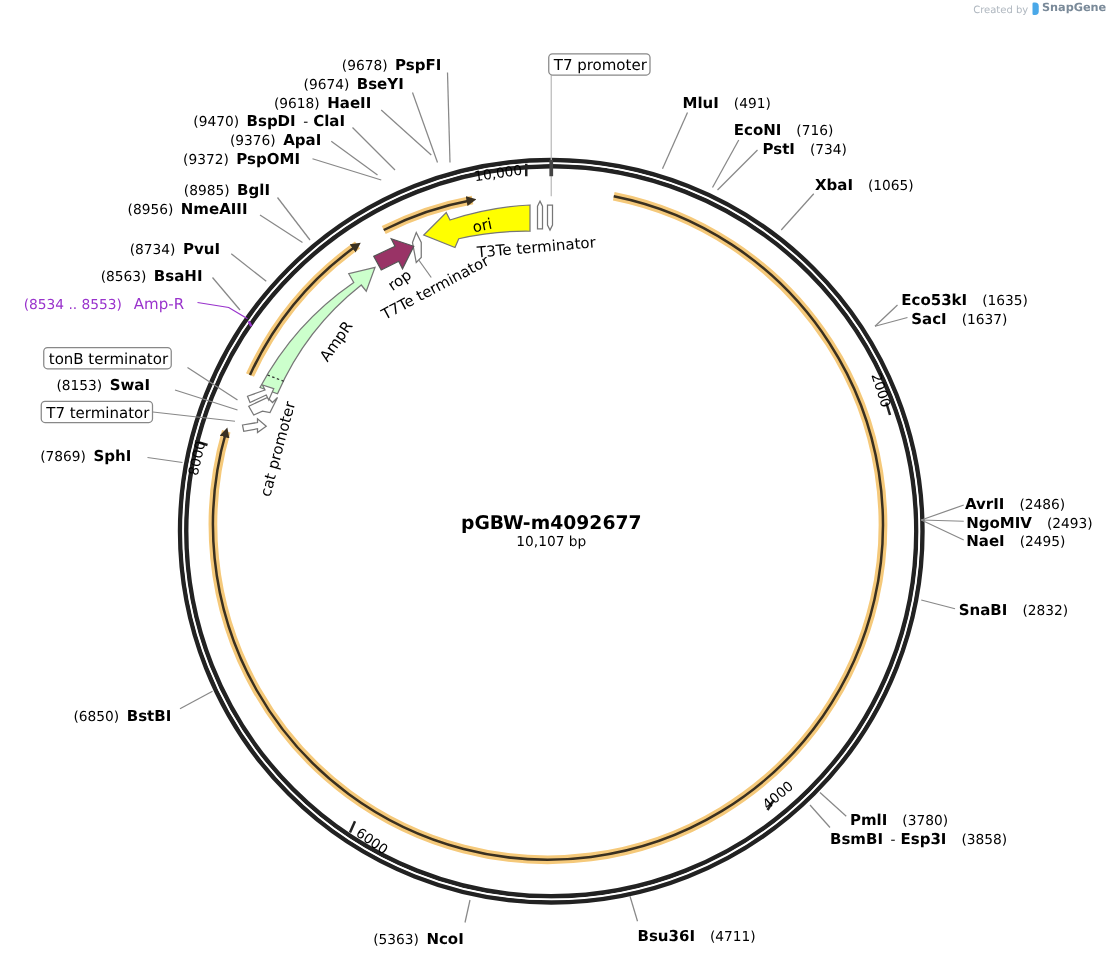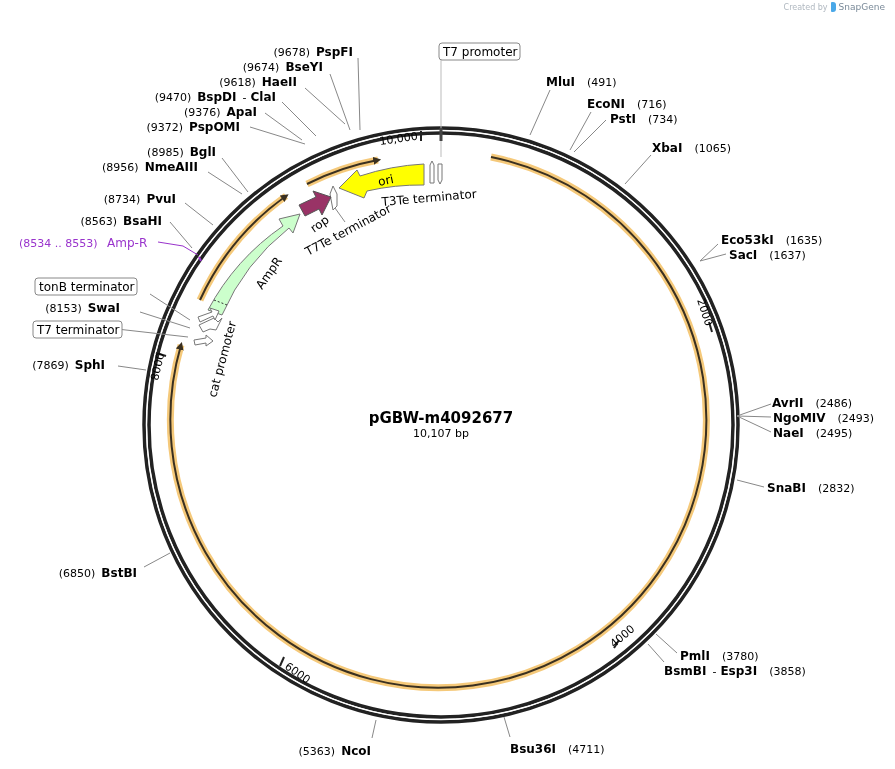--- a/index.html
+++ b/index.html
@@ -1,21 +1,21 @@
 <!DOCTYPE html>
 <html><head>
 <meta charset="utf-8">
 <style>
   html, body { margin: 0; padding: 0; background: #ffffff; }
   body { width: 895px; height: 769px; position: relative; overflow: hidden;
          font-family: "DejaVu Sans", sans-serif; }
   #map { position: absolute; left: 0; top: 0; }
   .credit { position: absolute; right: 10px; top: 2px; font-size: 8px; color: #b0b8c0;
             font-family: "DejaVu Sans", sans-serif; display: flex; align-items: center; gap: 3px; }
-  .credit .brand { color: #7a8a99; font-size: 9px; }
+  .credit .brand { color: #7a8a99; font-size: 9px; font-weight: bold; }
   .credit .flag { width: 5px; height: 10px; background: #4aa8e8; border-radius: 1px 3px 3px 1px; display: inline-block; }
   svg text { font-family: "DejaVu Sans", sans-serif; }
   .site-name { font-weight: bold; font-size: 12px; fill: #000; }
   .site-pos { font-size: 11px; fill: #000; }
   .feat-label { font-size: 12px; fill: #000; }
   .tick-label { font-size: 11px; fill: #000; }
   .box-label rect { fill: #fff; stroke: #888; stroke-width: 1; }
   .leader { stroke: #888; stroke-width: 1; fill: none; }
 </style>
 </head>

